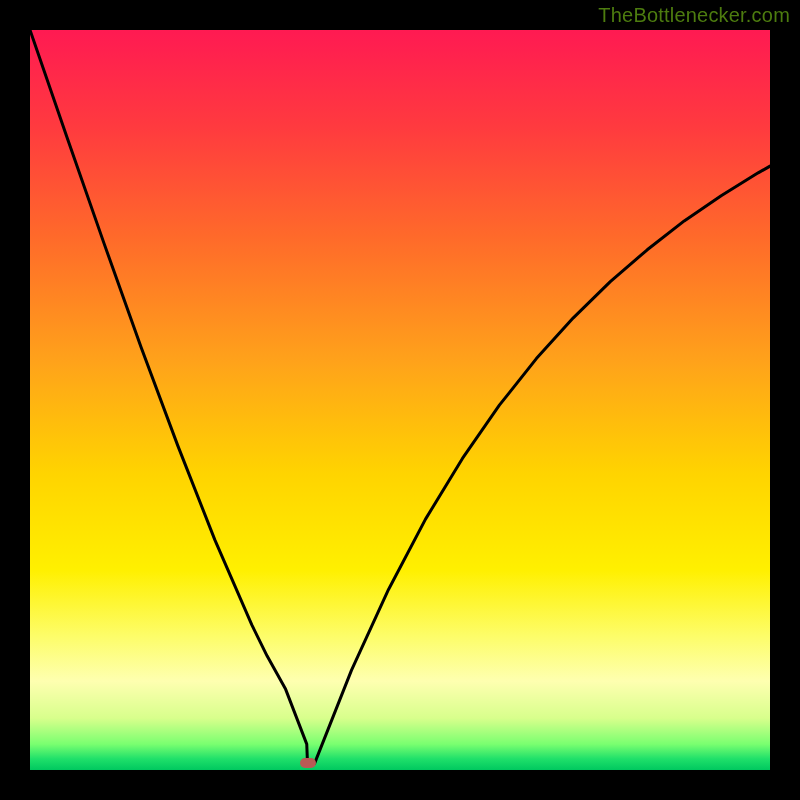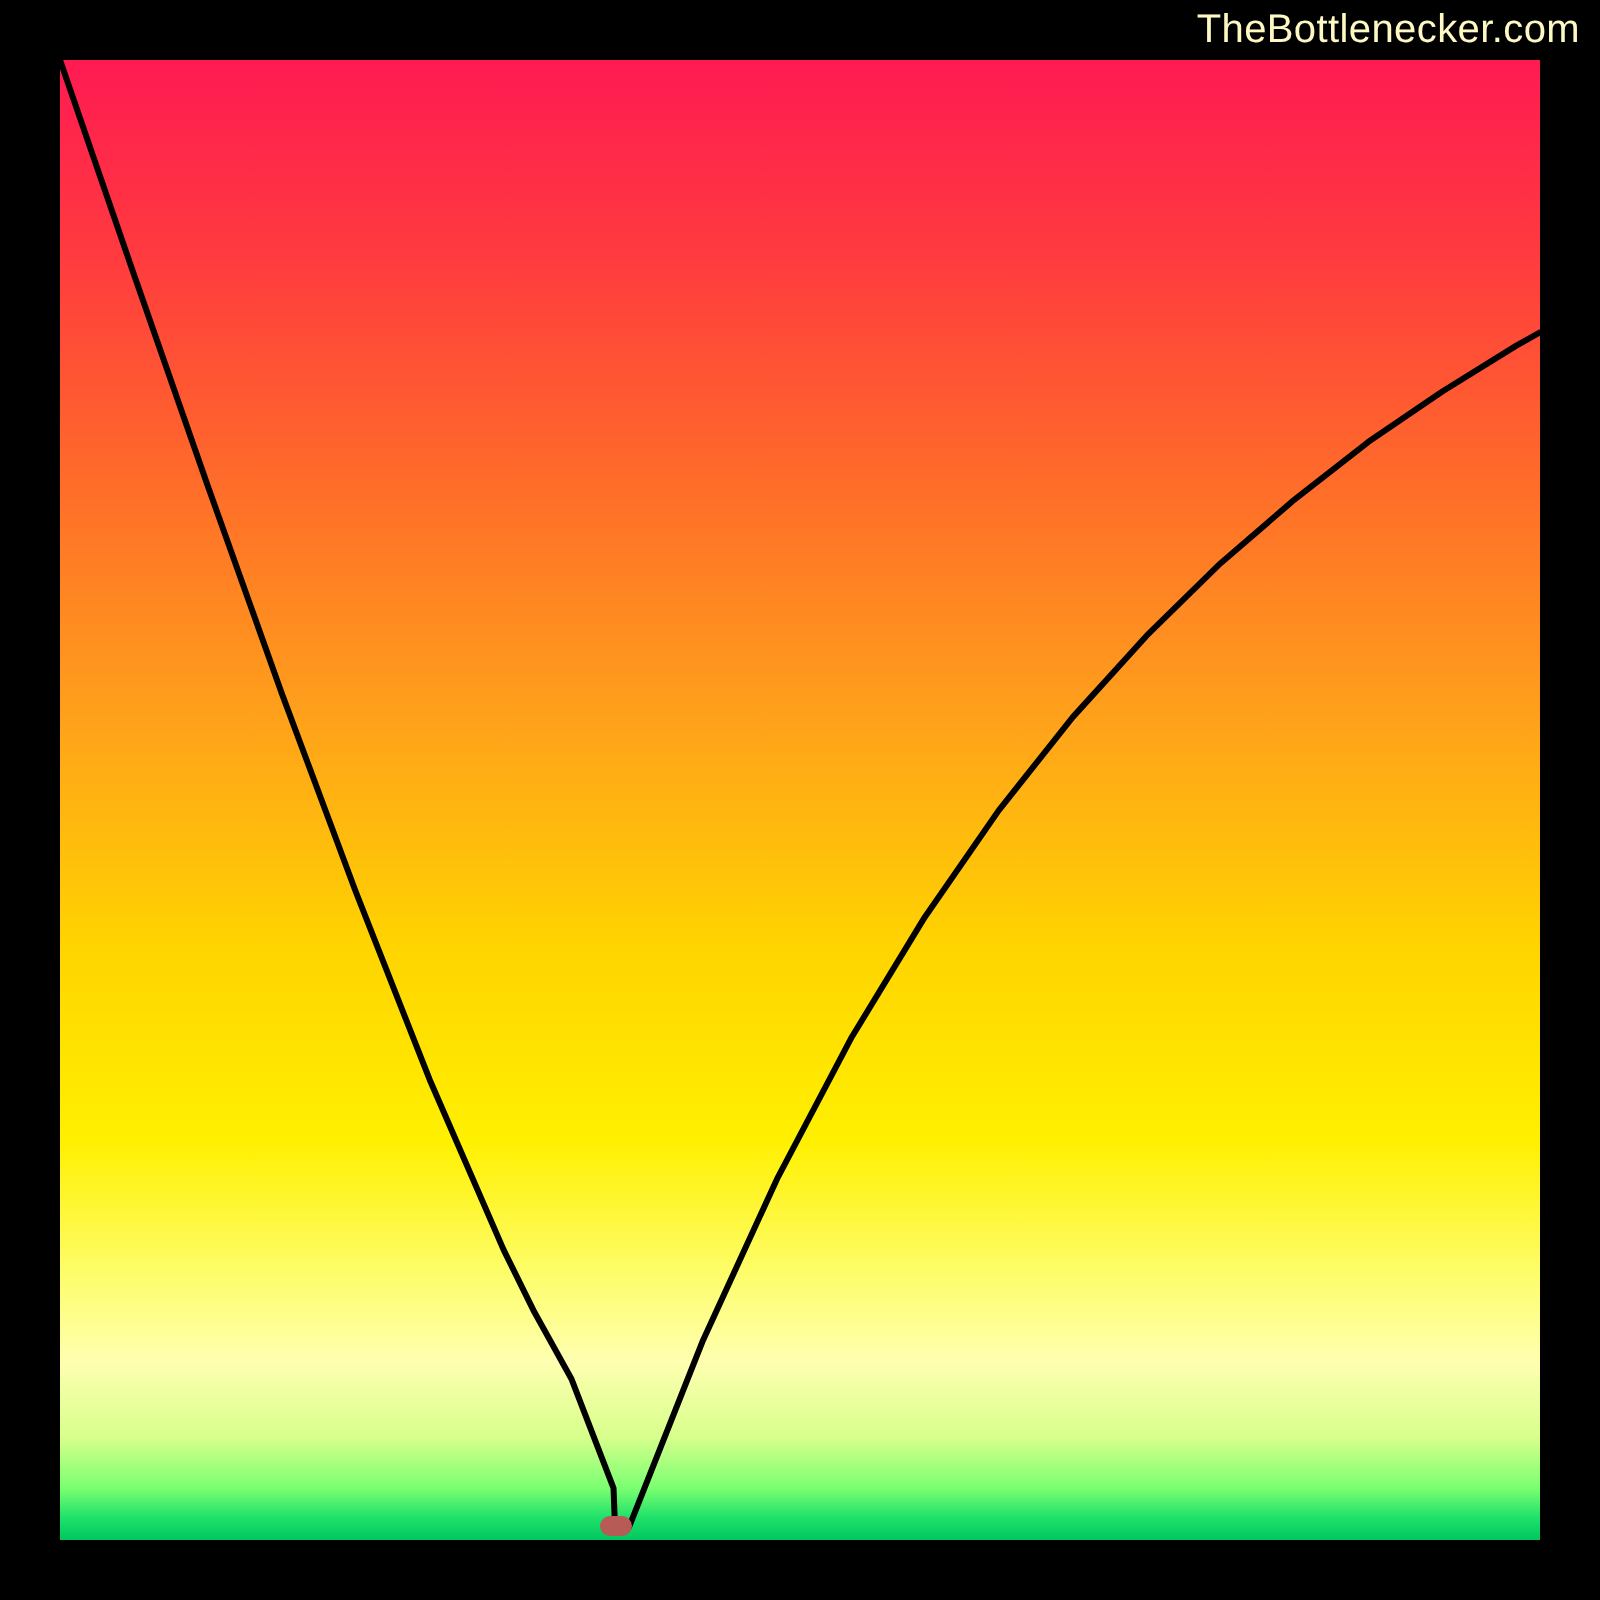--- a/index.html
+++ b/index.html
@@ -13,21 +13,21 @@
   }
   .wrap {
     position: relative;
     width: 800px;
     height: 800px;
   }
   .attribution {
     position: absolute;
     top: 4px;
     right: 10px;
-    color: #fef9c3;
+    color: #4d7c0f;
     font-size: 20px;
     letter-spacing: 0.2px;
     z-index: 10;
   }
   .plot {
     position: absolute;
     left: 30px;
     top: 30px;
     width: 740px;
     height: 740px;

